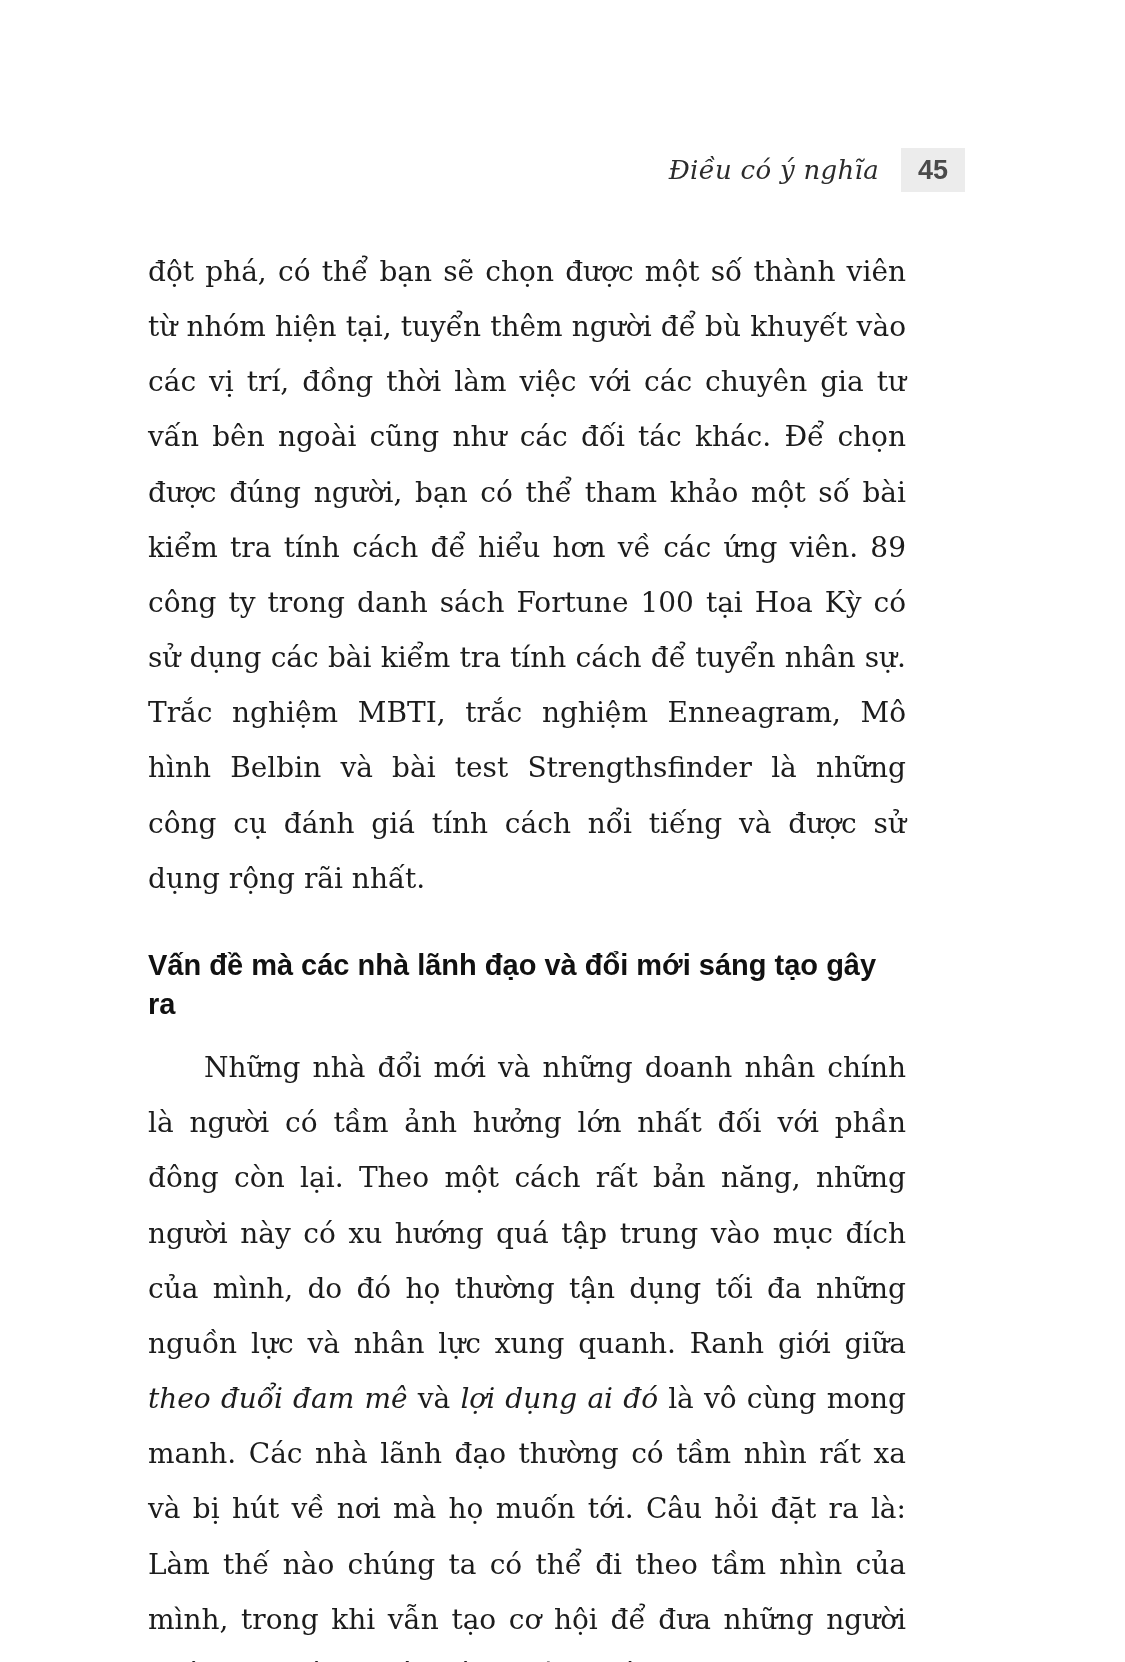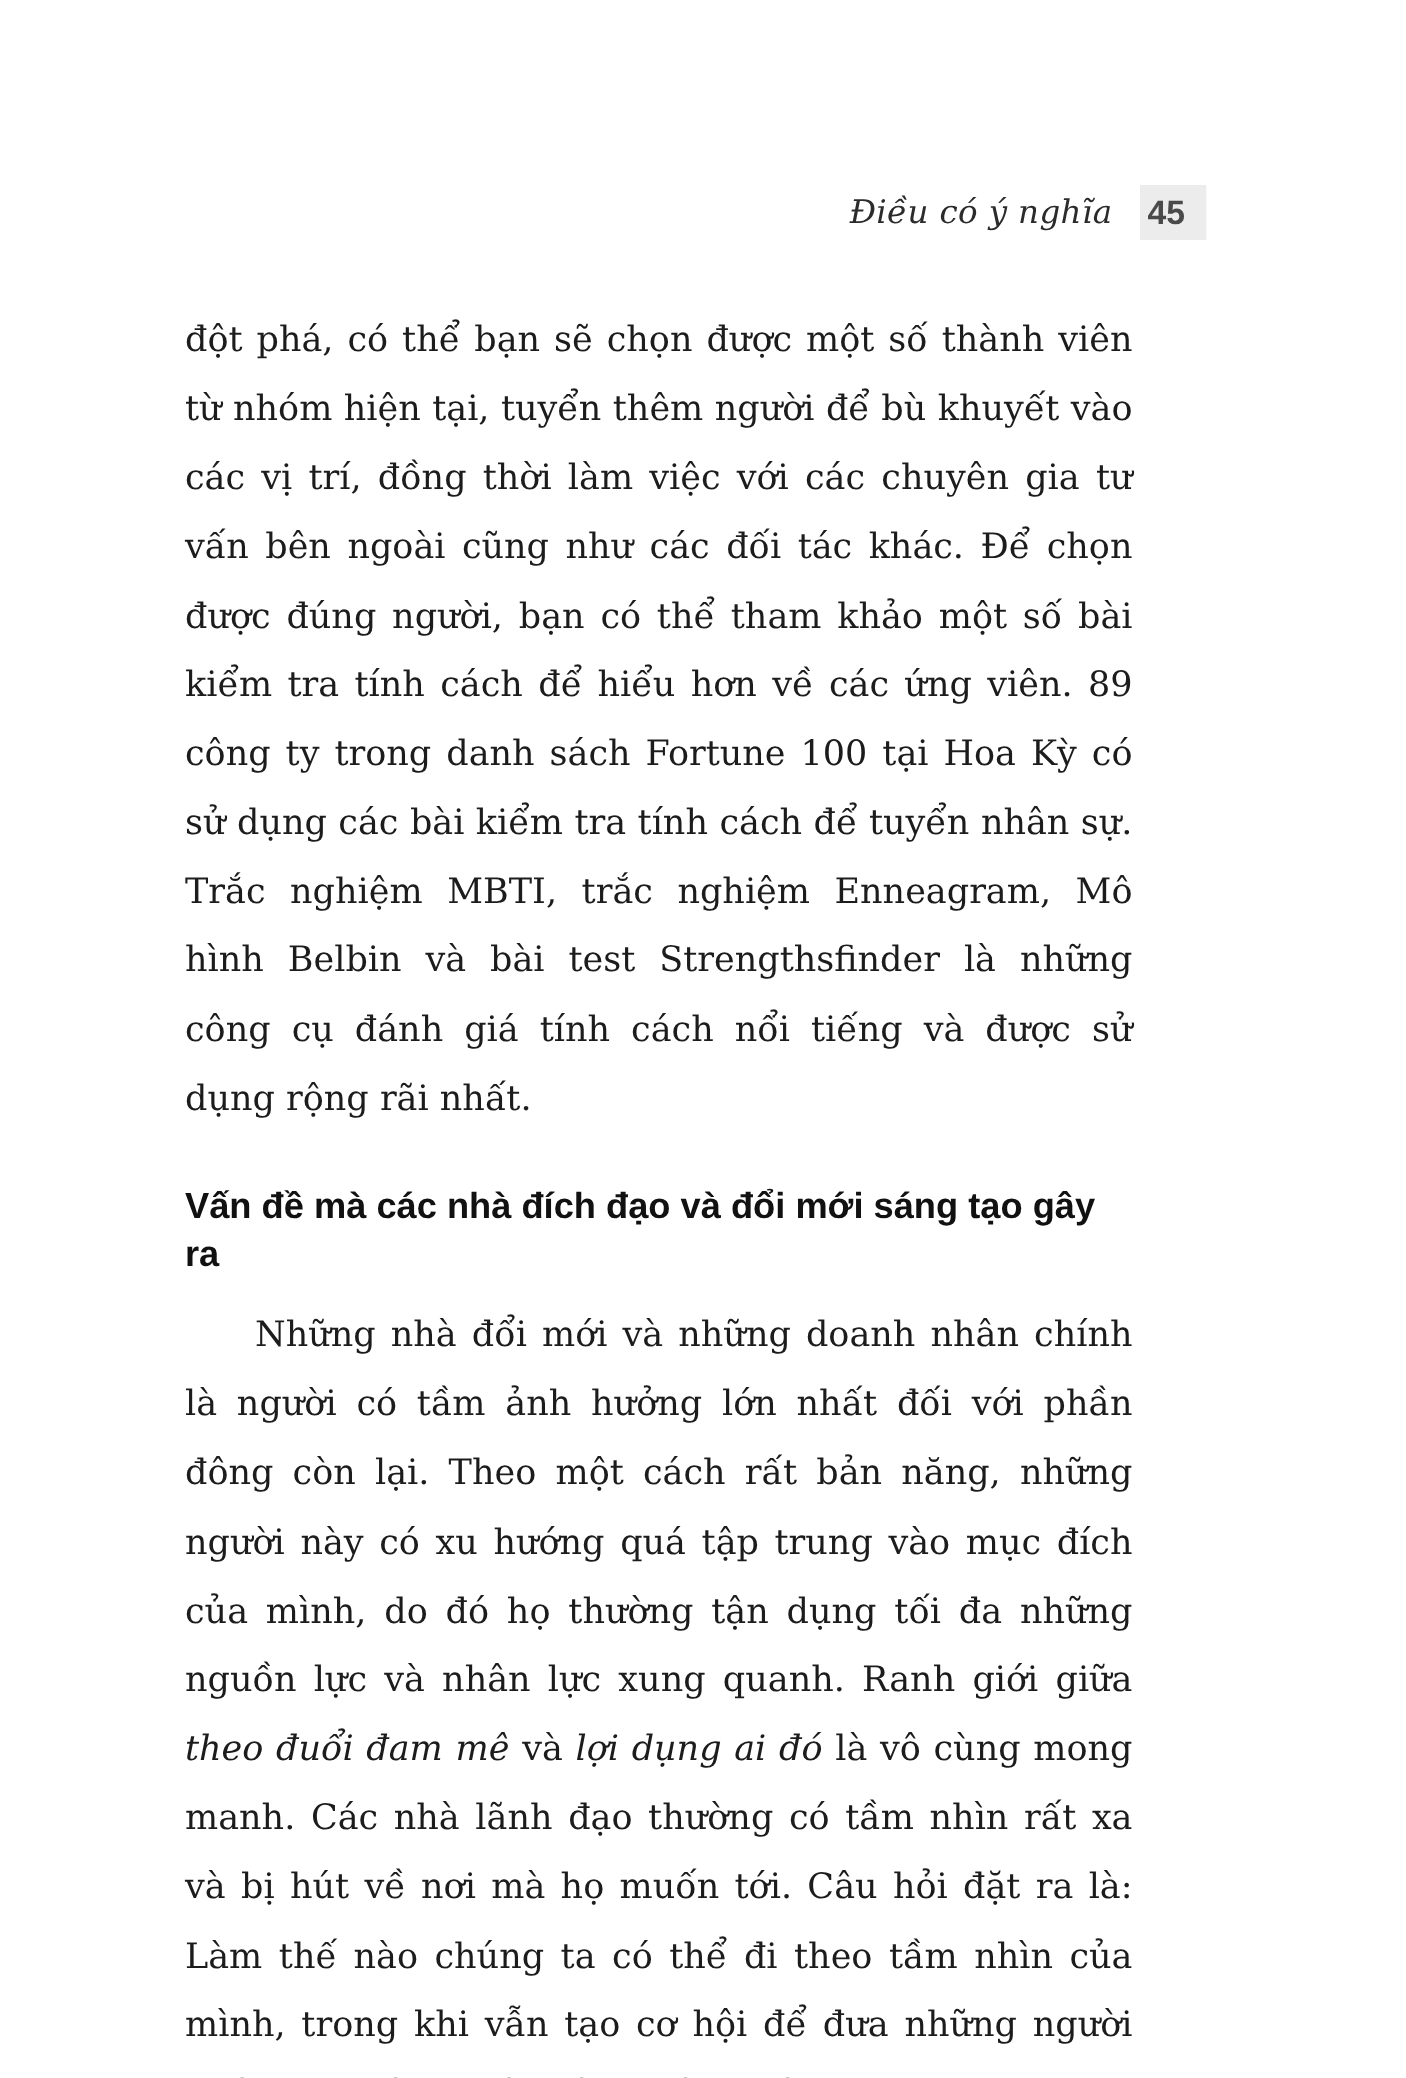--- a/index.html
+++ b/index.html
@@ -33,21 +33,21 @@
     letter-spacing: 0.3px;
   }
   .page-number {
     display: inline-block;
     background: #ececec;
     color: #4a4a4a;
     font-family: "Liberation Sans", sans-serif;
     font-weight: bold;
     font-size: 27px;
     line-height: 1;
-    padding: 9px 17px 8px 6px;
+    padding: 9px 17px 8px 17px;
   }
   .body-text {
     width: 758px;
     margin-left: 148px;
     font-size: 28px;
     line-height: 1.97;
     text-align: justify;
   }
   .para {
     margin: 0;
@@ -74,19 +74,19 @@
 
   <header class="page-header">
     <span class="running-title">Điều có ý nghĩa</span>
     <span class="page-number">45</span>
   </header>
 
   <main class="body-text">
 
     <p class="para no-indent">đột phá, có thể bạn sẽ chọn được một số thành viên từ nhóm hiện tại, tuyển thêm người để bù khuyết vào các vị trí, đồng thời làm việc với các chuyên gia tư vấn bên ngoài cũng như các đối tác khác. Để chọn được đúng người, bạn có thể tham khảo một số bài kiểm tra tính cách để hiểu hơn về các ứng viên. 89 công ty trong danh sách Fortune 100 tại Hoa Kỳ có sử dụng các bài kiểm tra tính cách để tuyển nhân sự. Trắc nghiệm MBTI, trắc nghiệm Enneagram, Mô hình Belbin và bài test Strengthsfinder là những công cụ đánh giá tính cách nổi tiếng và được sử dụng rộng rãi nhất.</p>
 
-    <h2 class="section-heading">Vấn đề mà các nhà đích đạo và đổi mới sáng tạo gây ra</h2>
+    <h2 class="section-heading">Vấn đề mà các nhà lãnh đạo và đổi mới sáng tạo gây ra</h2>
 
     <p class="para indent"><span>Những nhà đổi mới và những doanh nhân chính là người có tầm ảnh hưởng lớn nhất đối với phần đông còn lại. Theo một cách rất bản năng, những người này có xu hướng quá tập trung vào mục đích của mình, do đó họ thường tận dụng tối đa những nguồn lực và nhân lực xung quanh. Ranh giới giữa </span><em class="inline-italic">theo đuổi đam mê</em><span> và </span><em class="inline-italic">lợi dụng ai đó</em><span> là vô cùng mong manh. Các nhà lãnh đạo thường có tầm nhìn rất xa và bị hút về nơi mà họ muốn tới. Câu hỏi đặt ra là: Làm thế nào chúng ta có thể đi theo tầm nhìn của mình, trong khi vẫn tạo cơ hội để đưa những người khác theo cùng trên hành trình đó?</span></p>
 
   </main>
 
 </div>
 
 </body></html>

